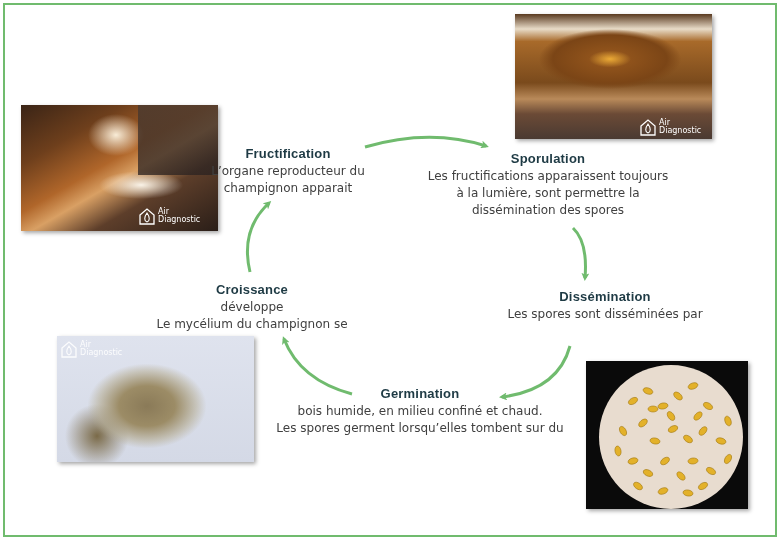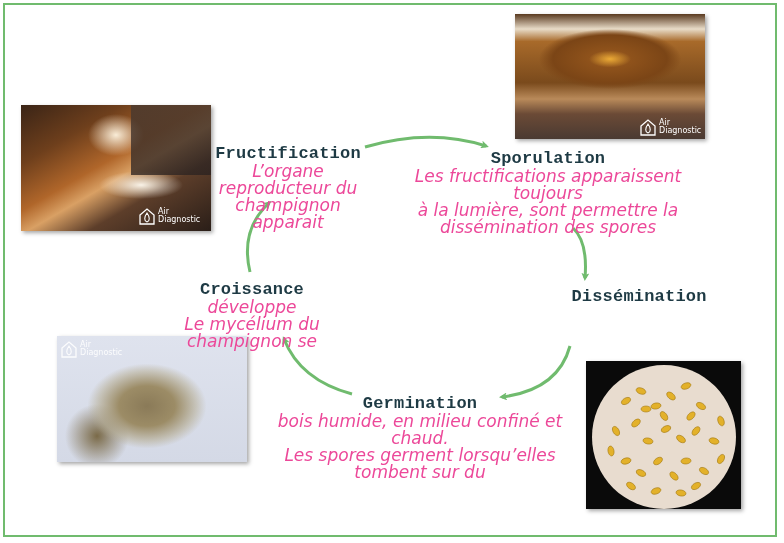--- a/index.html
+++ b/index.html
@@ -1,22 +1,22 @@
 <!DOCTYPE html>
 <html><head>
 <meta charset="utf-8">
 <style>
   html, body { margin:0; padding:0; background:#ffffff; }
   body { width:784px; height:543px; position:relative; overflow:hidden; font-family:"DejaVu Sans","Liberation Sans",sans-serif; }
   .frame { position:absolute; left:3px; top:3px; width:774px; height:534px; border:2px solid #70bb6e; box-sizing:border-box; }
   .stage { position:absolute; left:0; top:0; width:784px; height:543px; }
   .stage-block { position:absolute; text-align:center; color:#1a2e38; }
-  .stage-title { font-family:Liberation Mono, monospace; font-weight:bold; font-size:17px; color:#1e3a44; line-height:19px; letter-spacing:0.2px; }
-  .stage-desc { font-size:17px; line-height:17px; color:#ec4899;font-style:italic; }
-  .photo { position:absolute; overflow:hidden; box-shadow:2px 2px 4px rgba(0,0,0,0.35); }
+  .stage-title { font-family:Liberation Sans, sans-serif; font-weight:bold; font-size:13px; color:#1e3a44; line-height:19px; letter-spacing:0.2px; }
+  .stage-desc { font-size:12px; line-height:17px; color:#404040; }
+  .photo { position:absolute; overflow:hidden; box-shadow:2px 2px 4px rgba(0,0,0,0.35);padding-left:7px; }
   .watermark { position:absolute; display:flex; align-items:center; gap:3px; color:#ffffff; font-size:8px; line-height:8px; }
   .watermark svg { display:block; }
   svg.arrows { position:absolute; left:0; top:0; }
 </style>
 </head>
 <body>
 
 <div class="frame"></div>
 
 <div class="stage">
@@ -129,25 +129,26 @@
     <div class="stage-desc">champignon apparait</div>
   </div>
 
   <div class="stage-block" style="left:414px; top:149px; width:268px;text-align:center;">
     <div class="stage-title">Sporulation</div>
     <div class="stage-desc">Les fructifications apparaissent toujours</div>
     <div class="stage-desc">à la lumière, sont permettre la</div>
     <div class="stage-desc">dissémination des spores</div>
   </div>
 
-  <div class="stage-block" style="left:524px; top:287px; width:230px;">
+  <div class="stage-block" style="left:490px; top:287px; width:230px;">
     <div class="stage-title">Dissémination</div>
+    <div class="stage-desc">Les spores sont disséminées par</div>
   </div>
 
-  <div class="stage-block" style="left:258px; top:394px; width:324px;">
+  <div class="stage-block" style="left:258px; top:384px; width:324px;">
     <div class="stage-title">Germination</div>
     <div class="stage-desc">bois humide, en milieu confiné et chaud.</div>
     <div class="stage-desc">Les spores germent lorsqu’elles tombent sur du</div>
   </div>
 
   <div class="stage-block" style="left:140px; top:280px; width:224px;">
     <div class="stage-title">Croissance</div>
     <div class="stage-desc">développe</div>
     <div class="stage-desc">Le mycélium du champignon se</div>
   </div>

